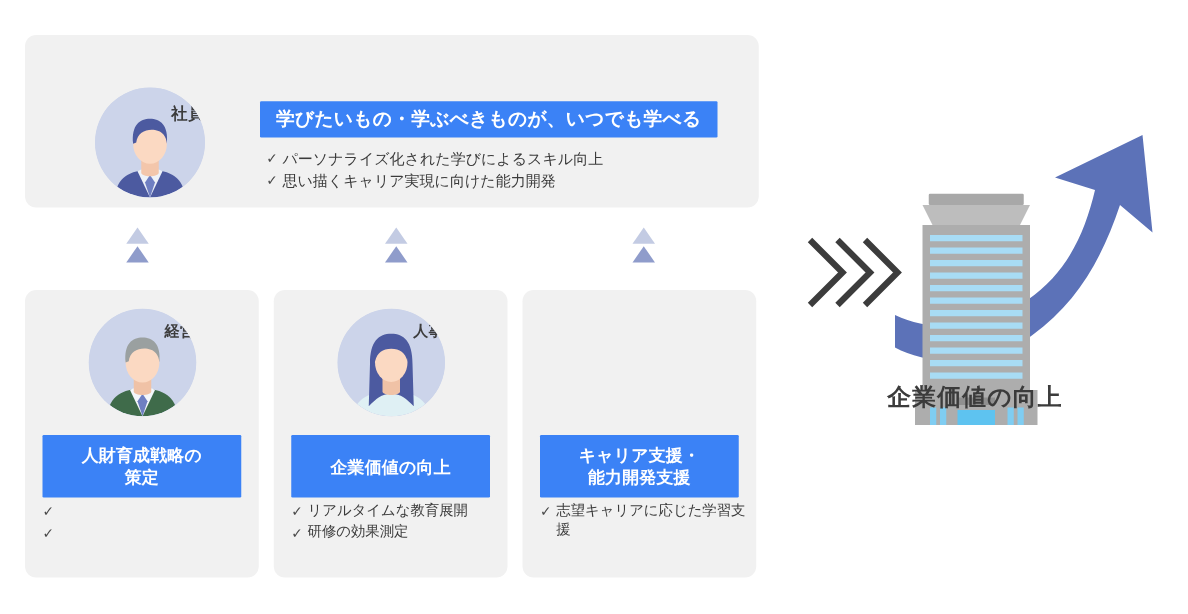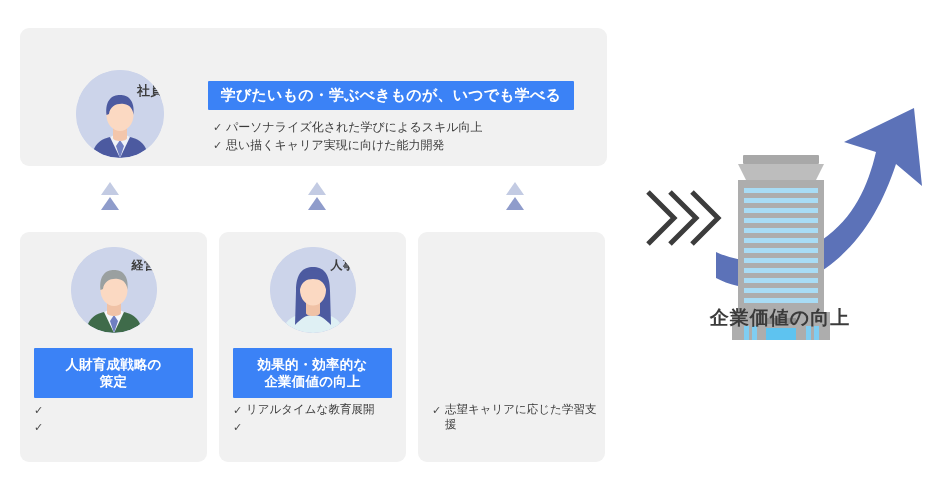--- a/index.html
+++ b/index.html
@@ -308,35 +308,39 @@
 
           <path d="M26 44 C26 26 33 20 43 20 C53 20 60 26 60 44 L61 78 C55 72 51 68 43 68 C35 68 31 72 25 78 Z" fill="#4c5aa0"></path>
           <path d="M36 54 h14 v12 c0 4 -14 4 -14 0 Z" fill="#f0c2a6"></path>
           <ellipse cx="43" cy="43" rx="13" ry="15.5" fill="#fbd9c2"></ellipse>
 
           <path d="M30 42 C29 28 35 23 43 23 C51 23 57 28 56 42 C54 35 50 32 43 32 C36 32 32 35 30 42 Z" fill="#4c5aa0"></path>
         </g>
       </svg>
     </div>
     <div class="banner role-badge">
-      <span>効果的・効率的な</span>
       <span>企業価値の向上</span>
     </div>
     <div class="bullets role-bullets">
       <div class="bullet-row">
         <span class="bullet-check">✓</span>
         <span class="bullet-text">リアルタイムな教育展開</span>
       </div>
       <div class="bullet-row">
         <span class="bullet-check">✓</span>
+        <span class="bullet-text">研修の効果測定</span>
       </div>
     </div>
   </div>
 
   <div class="card" id="card-boss">
+    <div class="banner role-badge">
+      <span>キャリア支援・</span>
+      <span>能力開発支援</span>
+    </div>
     <div class="bullets role-bullets">
       <div class="bullet-row">
         <span class="bullet-check">✓</span>
         <span class="bullet-text wrap">志望キャリアに応じた学習支援</span>
       </div>
     </div>
   </div>
 
   <div id="growth-graphic">
     <svg width="300" height="240" viewBox="0 0 300 240" xmlns="http://www.w3.org/2000/svg">

